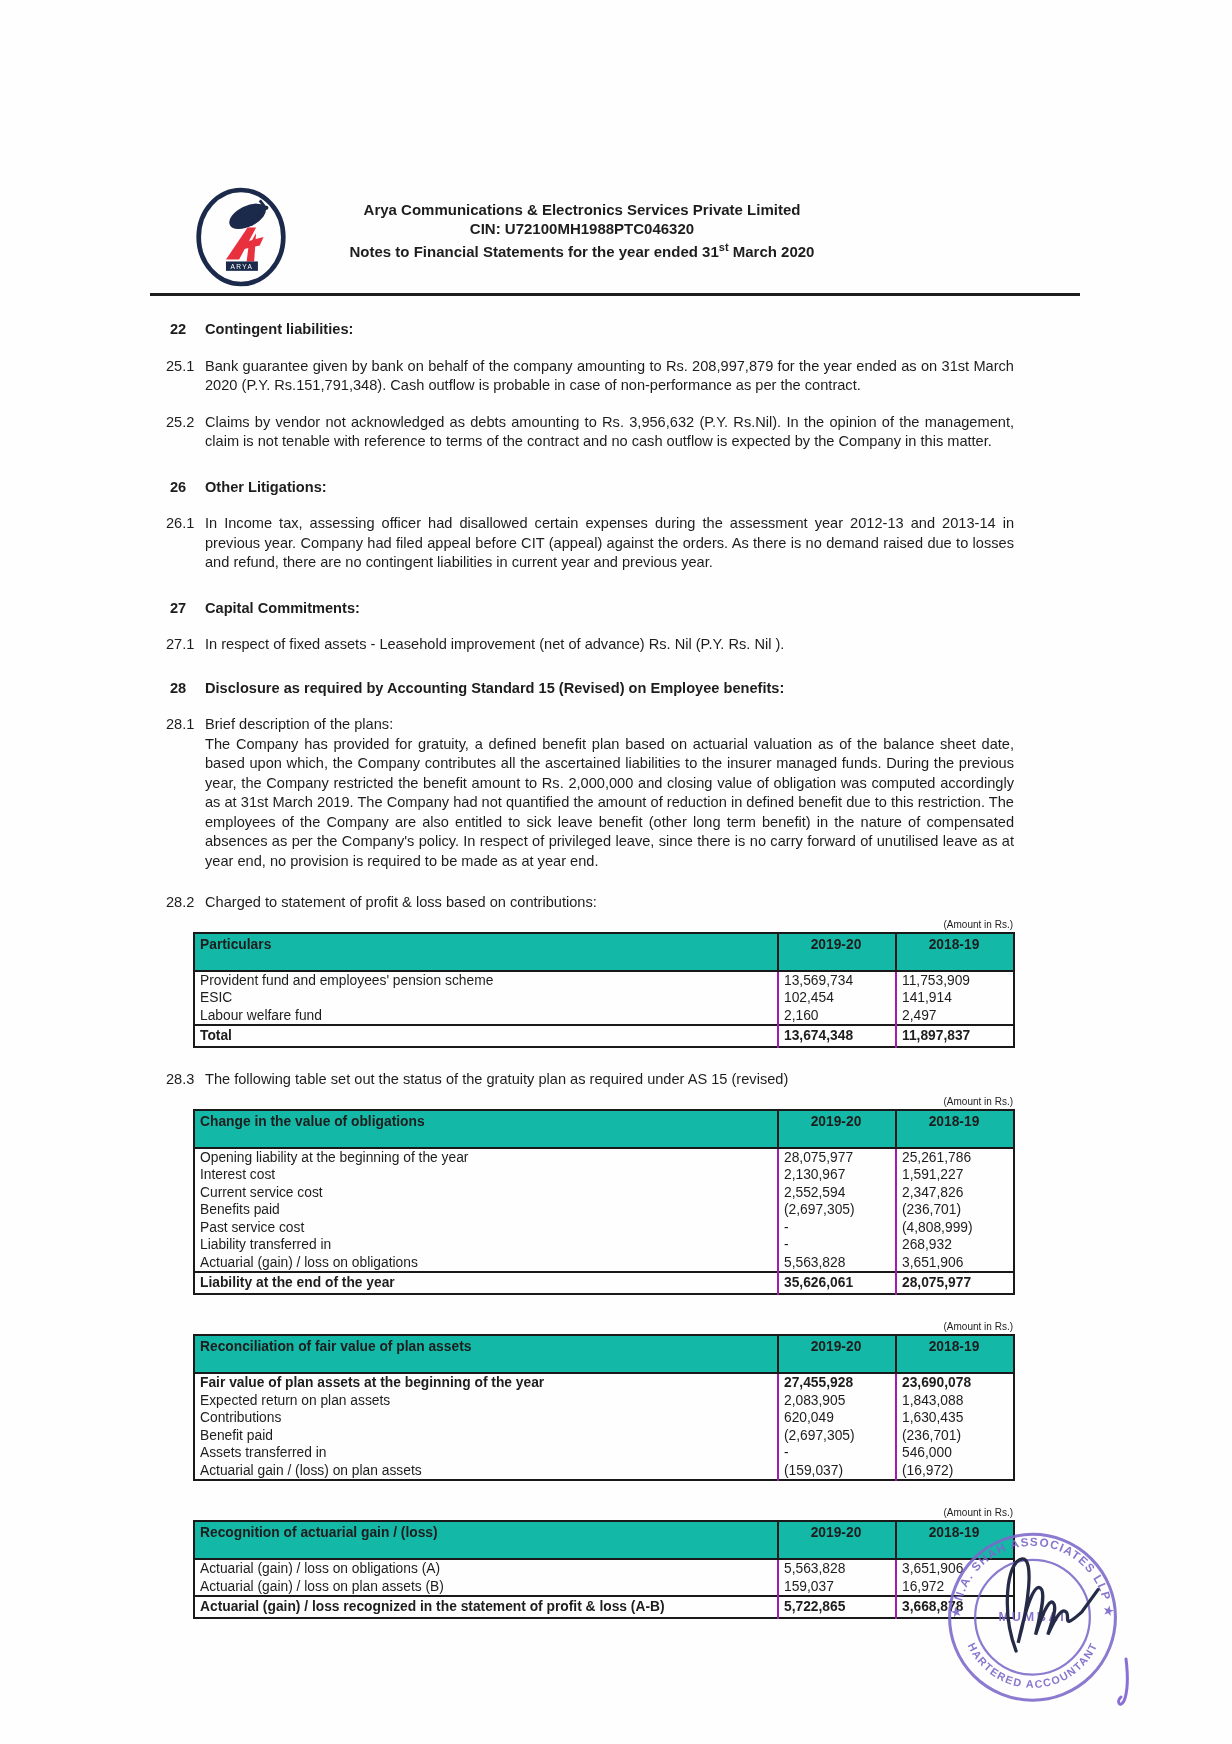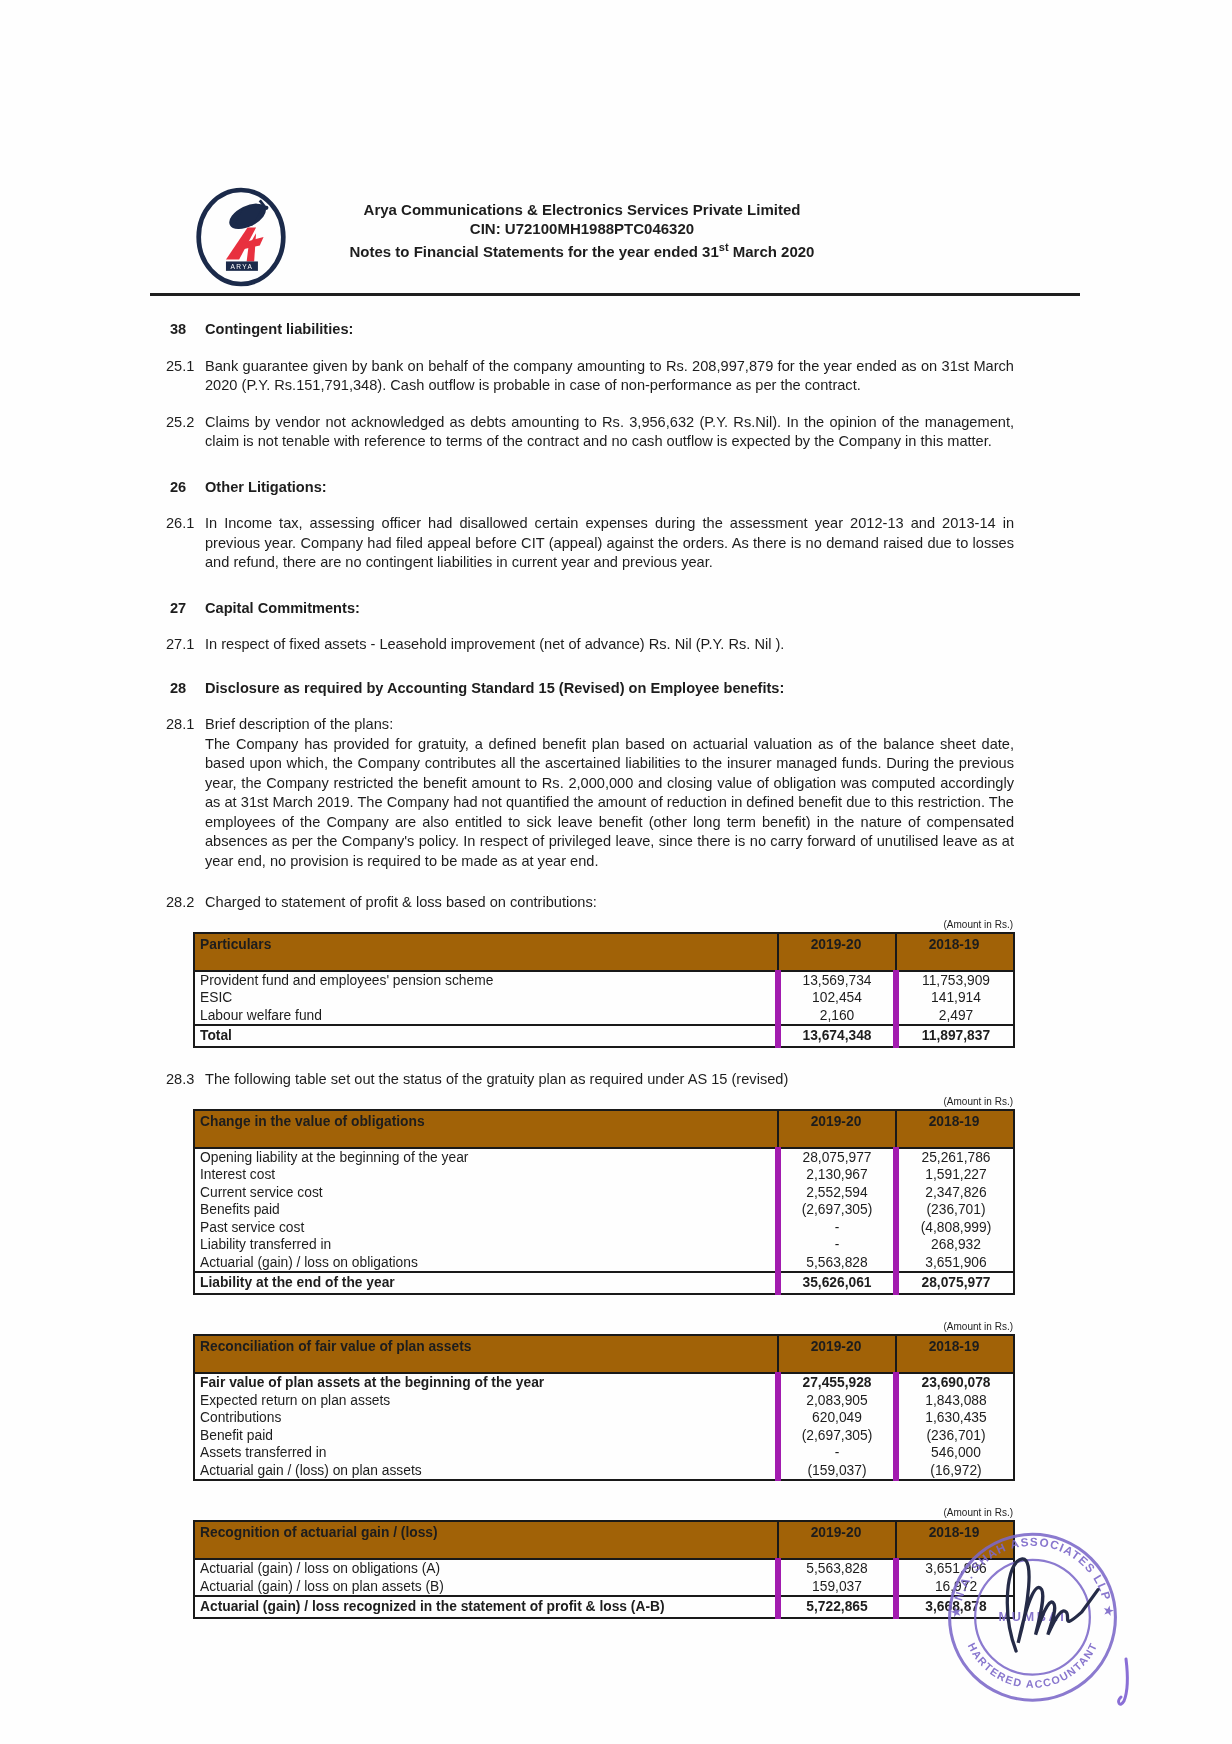--- a/index.html
+++ b/index.html
@@ -31,26 +31,26 @@
 
   
   .amount-note { margin-left:43px; width:820px; text-align:right; font-size:10px; margin-top:6px; }
   .amount-note.gap { margin-top:26px; }
   table.fin { margin-left:43px; width:820px; border-collapse:collapse; margin-top:2px;
               font-size:13.8px; table-layout:fixed; }
   table.fin { border:2.5px solid #191919; }
   table.fin col.c-label { width:584px; }
   table.fin col.c-val { width:118px; }
   table.fin thead th { border-bottom:2.5px solid #191919; height:38px; vertical-align:top;
-                       padding:3px 7px 0 5px; background:#a16207; }
+                       padding:3px 7px 0 5px; background:#14b8a6; }
   table.fin thead th.lbl { text-align:left; }
   table.fin thead th.val { text-align:center; border-left:2px solid #191919; }
   table.fin td { padding:0 5px; height:17.5px; line-height:17.5px; white-space:nowrap; overflow:hidden; }
   table.fin td.lbl { text-align:left; }
-  table.fin td.val { text-align:center; border-left:6px solid #a21caf; }
+  table.fin td.val { text-align:left; border-left:2px solid #a21caf; }
   table.fin tr.total td { border-top:2.2px solid #191919; font-weight:bold; height:20px; line-height:20px; }
   table.fin tr.bold-row td { font-weight:bold; }
 
   
   .logo { position:absolute; left:194px; top:186px; width:94px; height:102px; }
 
   
   .stamp { position:absolute; left:930px; top:1520px; width:205px; height:215px; }
   .corner-mark { position:absolute; left:1113px; top:1655px; width:22px; height:60px; }
 </style>
@@ -79,21 +79,21 @@
 <div class="content">
 
   <div class="header-text">
     <span class="line">Arya Communications &amp; Electronics Services Private Limited</span>
     <span class="line">CIN: U72100MH1988PTC046320</span>
     <span class="line"><span>Notes to Financial Statements for the year ended 31</span><sup class="st">st</sup><span> March 2020</span></span>
   </div>
   <hr class="doc-rule">
 
   <div class="sec head mt24">
-    <span class="num">38</span>
+    <span class="num">22</span>
     <span class="txt">Contingent liabilities:</span>
   </div>
   <div class="sec mt17">
     <span class="num">25.1</span>
     <span class="txt">Bank guarantee given by bank on behalf of the company amounting to Rs. 208,997,879 for the year ended as on 31st March 2020 (P.Y. Rs.151,791,348). Cash outflow is probable in case of non-performance as per the contract.</span>
   </div>
   <div class="sec mt17">
     <span class="num">25.2</span>
     <span class="txt">Claims by vendor not acknowledged as debts amounting to Rs. 3,956,632 (P.Y. Rs.Nil). In the opinion of the management, claim is not tenable with reference to terms of the contract and no cash outflow is expected by the Company in this matter.</span>
   </div>

